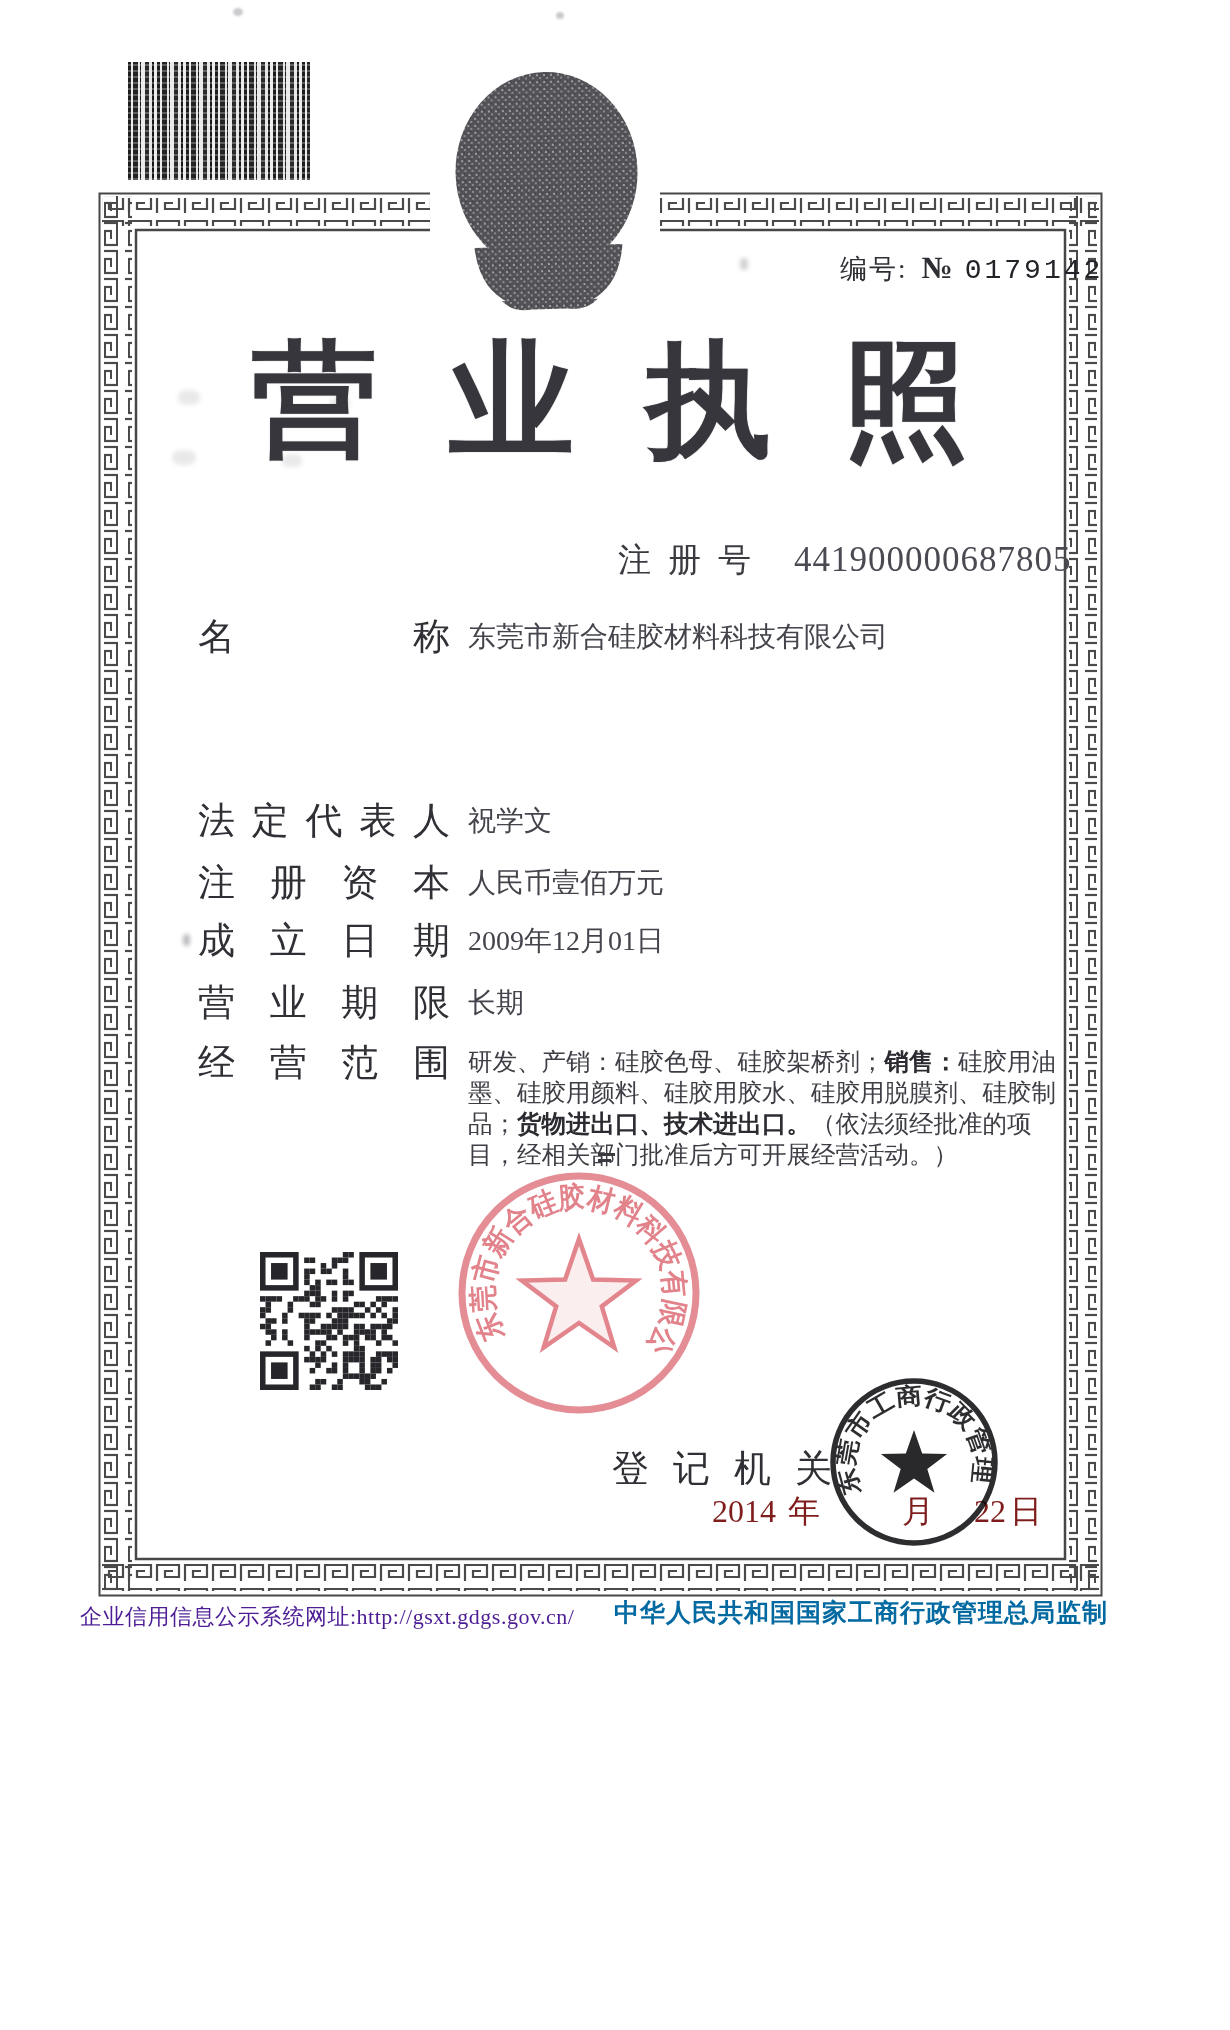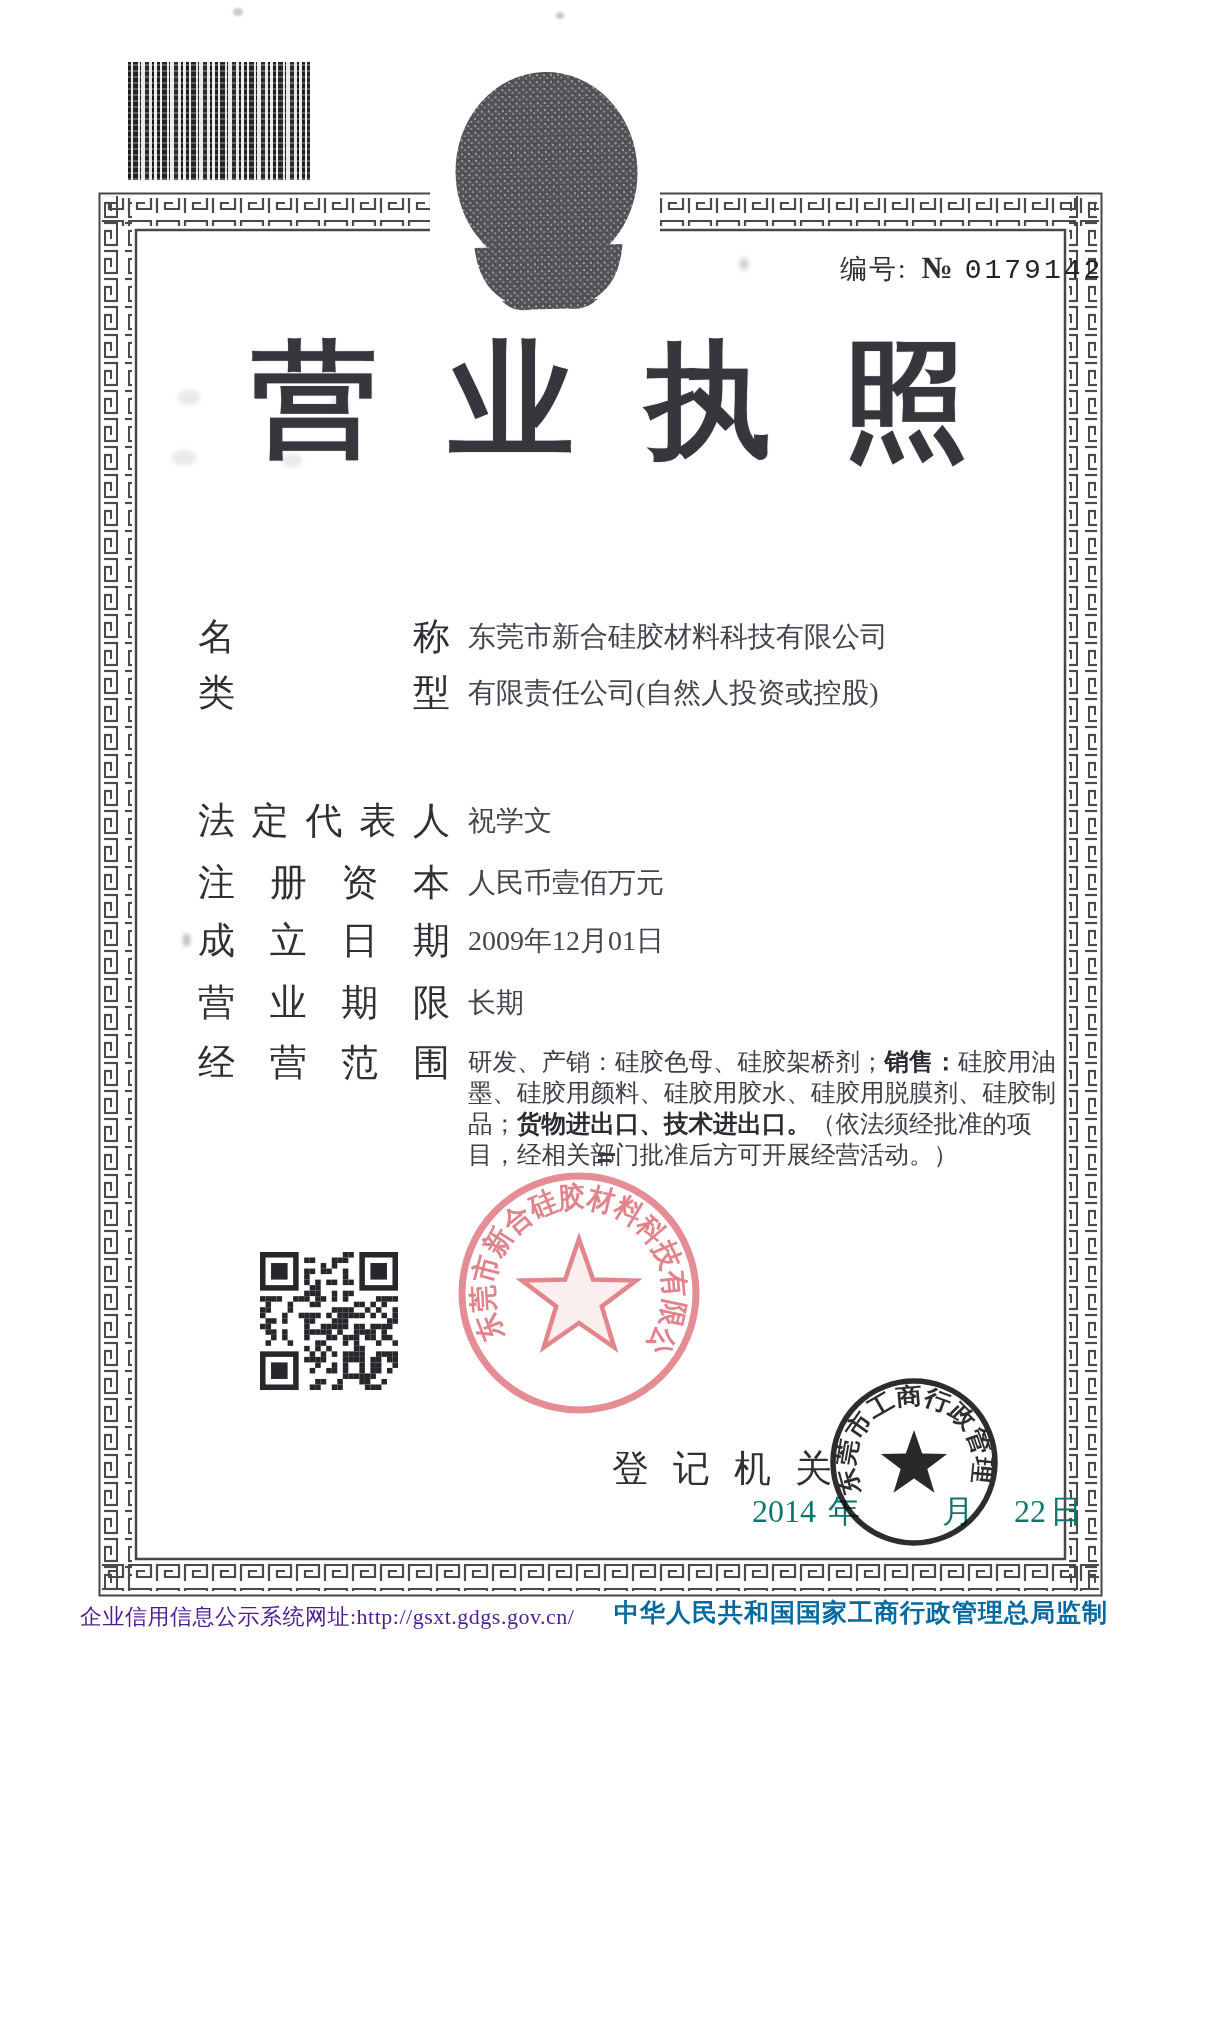--- a/index.html
+++ b/index.html
@@ -62,21 +62,21 @@
   .mark-lines{position:absolute;left:598px;top:1153px;width:17px;}
   .mark-lines i{display:block;height:3px;background:#3a3a40;margin-bottom:3px;}
   .mark-lines i:last-child{width:13px;}
   
   .qr{position:absolute;left:260px;top:1252px;width:138px;height:138px;}
   
   .red-seal{position:absolute;left:448px;top:1162px;mix-blend-mode:multiply;opacity:.82;}
   .black-stamp{position:absolute;left:818px;top:1366px;mix-blend-mode:multiply;opacity:.92;z-index:6;}
   
   .registry{position:absolute;left:612px;top:1444px;font-size:37px;letter-spacing:24px;color:#2f2f35;}
-  .dateline{position:absolute;left:752px;top:1490px;font-size:32px;color:#0f766e;white-space:nowrap;z-index:3;}
+  .dateline{position:absolute;left:712px;top:1490px;font-size:32px;color:#7f1d1d;white-space:nowrap;z-index:3;}
   .dateline span{display:inline-block;}
   .dateline .yu{margin-left:12px;}
   .dateline .mu{margin-left:82px;}
   .dateline .dd{margin-left:40px;}
   .dateline .du{margin-left:4px;}
   
   .footer-left{position:absolute;left:80px;top:1602px;font-size:22px;color:#4c1d95;letter-spacing:.5px;}
   .footer-right{position:absolute;right:122px;top:1596px;font-size:25px;font-weight:600;color:#0369a1;letter-spacing:1px;}
   
   .ghost{position:absolute;background:#6a6a74;border-radius:40%;filter:blur(2px);opacity:.14;}
@@ -129,28 +129,28 @@
     <path d="M26 180 Q30 222 60 236 L140 236 Q170 222 174 180 Z" fill="url(#speckp)"></path>
     <path d="M52 234 q12 12 30 9 l36 0 q18 3 30 -9 z" fill="url(#speckp)"></path>
   </svg>
 
   <div class="serial">
     <span>编号:</span><span class="sym">№</span><span class="num">0179142</span>
   </div>
 
   <div class="title">营业执照</div>
 
+  <div class="regline">
+    <span class="lbl">注册号</span>
+    <span class="num">441900000687805</span>
+  </div>
 
   <div class="row" style="top:612px;">
     <span class="lbl">名称</span>
     <span class="val val-name">东莞市新合硅胶材料科技有限公司</span>
-  </div>
-  <div class="row" style="top:668px;">
-    <span class="lbl">类型</span>
-    <span class="val">有限责任公司(自然人投资或控股)</span>
   </div>
   <div class="row" style="top:796px;">
     <span class="lbl">法定代表人</span>
     <span class="val">祝学文</span>
   </div>
   <div class="row" style="top:858px;">
     <span class="lbl">注册资本</span>
     <span class="val">人民币壹佰万元</span>
   </div>
   <div class="row" style="top:916px;">

